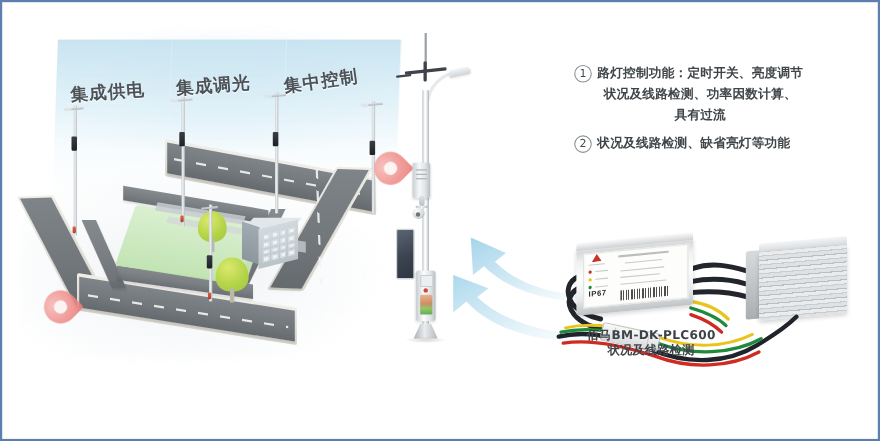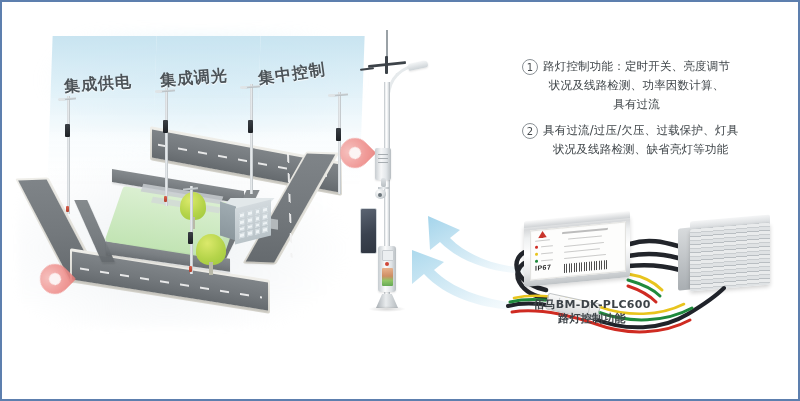--- a/index.html
+++ b/index.html
@@ -210,21 +210,21 @@
   .bullets{left:520px;top:55px;width:268px;}
   .b-row{display:flex;align-items:flex-start;margin-bottom:7px;}
   .b-num{
     flex:0 0 auto;width:16px;height:16px;border-radius:50%;
     border:1px solid #8b9196;color:#44494d;
     font:400 10px/15px "DejaVu Sans","Liberation Sans",sans-serif;
     text-align:center;margin-top:2px;margin-right:5px;
     box-sizing:border-box;
   }
   .b-txt{
-    color:#3f4549;font-size:11.5px;line-height:19px;font-weight:400;
+    color:#3f4549;font-size:11.5px;line-height:19px;font-weight:700;
     letter-spacing:.2px;
   }
   .b-txt .ln{display:block;}
   .b-txt .ln.c{text-align:center;}
 </style>
 </head>
 <body>
 
 <div id="stage">
 
@@ -455,37 +455,36 @@
         <path d="M6,104 C30,98 60,104 90,116 C124,130 160,128 186,112 C206,100 216,92 222,86" fill="none" stroke="#20232a" stroke-width="4" stroke-linecap="round"></path>
         <path d="M10,110 C34,106 64,112 94,122 C126,134 162,132 188,118" fill="none" stroke="#cf2b22" stroke-width="3" stroke-linecap="round"></path>
         <path d="M8,100 C34,94 66,100 96,110 C128,122 164,120 190,106" fill="none" stroke="#1f8a3c" stroke-width="3" stroke-linecap="round"></path>
         <path d="M12,96 C38,90 68,96 98,105 C126,115 158,114 182,102" fill="none" stroke="#e8c41d" stroke-width="2.6" stroke-linecap="round"></path>
       </svg>
     </div>
     <div class="abs connector" style="left:44px;top:96px;width:52px;height:15px;transform:rotate(12deg);"></div>
     <div class="abs" style="left:56px;top:99px;width:30px;height:9px;border-left:1px solid #c9cccd;border-right:1px solid #c9cccd;transform:rotate(12deg);"></div>
 
     <div class="abs prod-caption" style="left:0;top:96px;width:180px;">佰马BM-DK-PLC600</div>
-    <div class="abs prod-caption" style="left:0;top:110px;width:180px;">路灯控制功能</div>
+    <div class="abs prod-caption" style="left:0;top:110px;width:180px;">状况及线路检测</div>
   </div>
 
   <div class="abs bullets">
 
     <div class="b-row">
       <div class="b-num">1</div>
       <div class="b-txt">
         <span class="ln">路灯控制功能：定时开关、亮度调节</span>
         <span class="ln c">状况及线路检测、功率因数计算、</span>
         <span class="ln c">具有过流</span>
       </div>
     </div>
 
     <div class="b-row">
       <div class="b-num">2</div>
       <div class="b-txt">
-        <span class="ln">具有过流/过压/欠压、过载保护、灯具</span>
         <span class="ln c">状况及线路检测、缺省亮灯等功能</span>
       </div>
     </div>
 
   </div>
 
 </div>
 
 </body></html>

